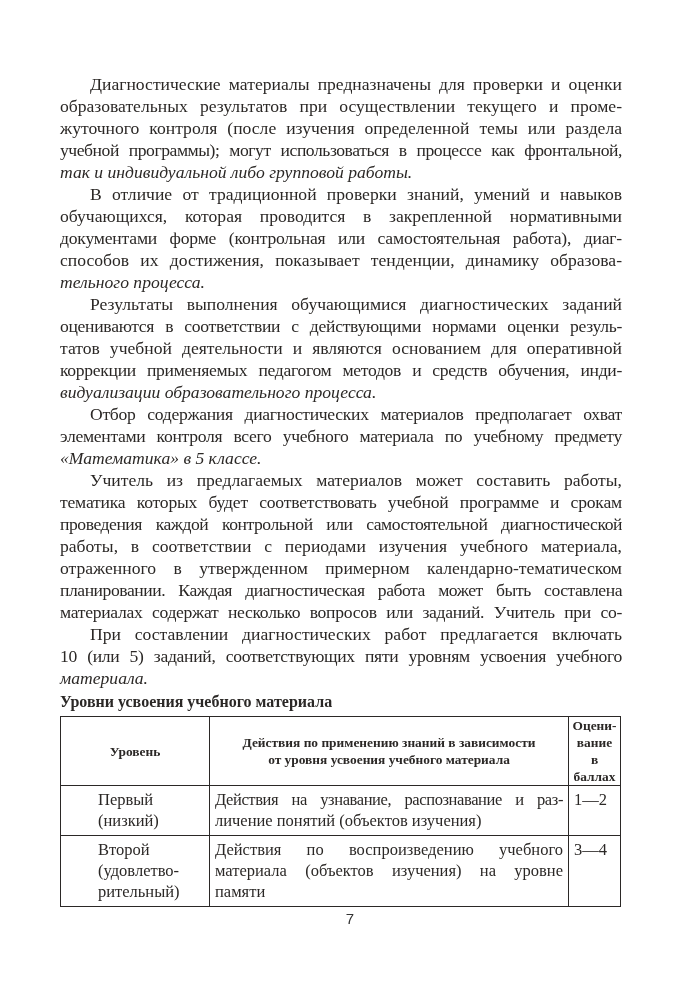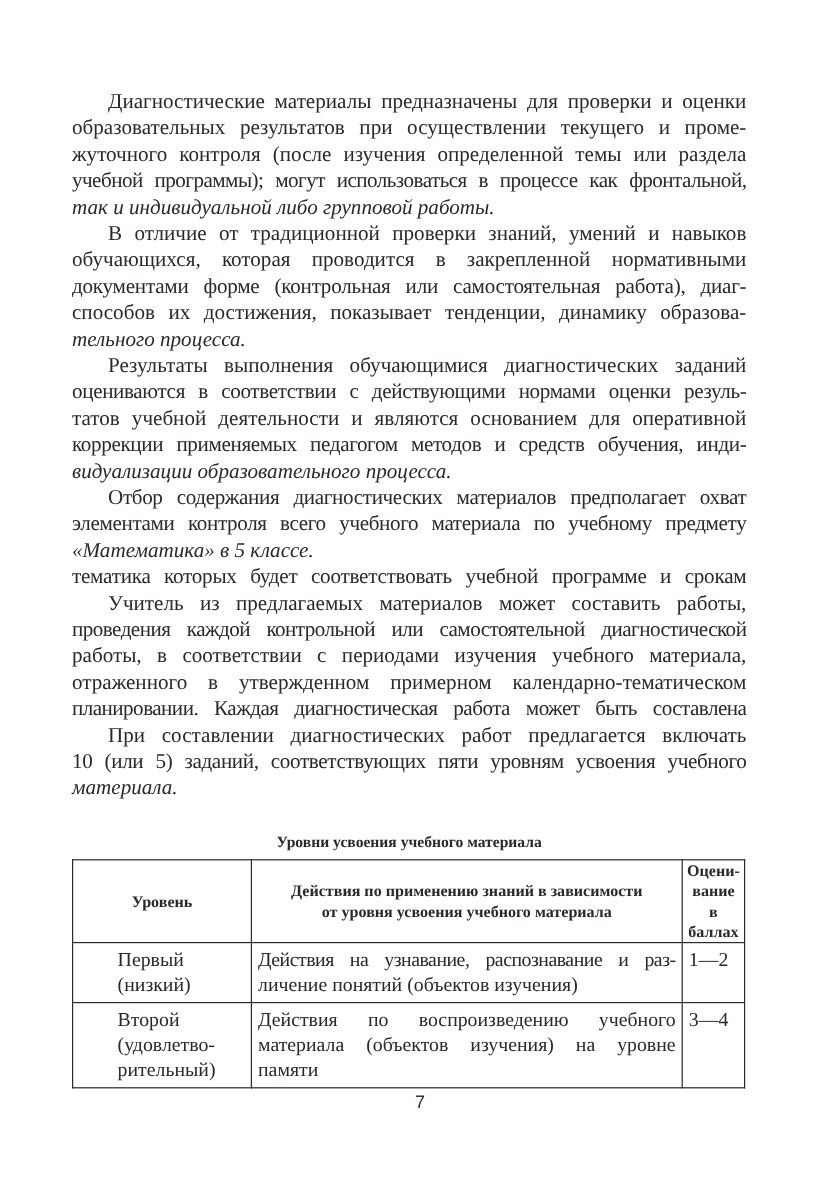--- a/index.html
+++ b/index.html
@@ -40,23 +40,22 @@
     }
     .body-text .line.last {
       text-align-last: left;
       font-style: italic;
     }
     .table-title {
       position: absolute;
       left: 60px;
       top: 692px;
       width: 562px;
-      text-align: center;
       font-weight: bold;
-      font-size: 13px;
+      font-size: 16px;
       line-height: 20px;
     }
     table.levels {
       position: absolute;
       left: 60px;
       top: 716px;
       width: 561px;
       border-collapse: collapse;
       font-size: 16.5px;
       line-height: 21px;
@@ -123,26 +122,27 @@
       <span class="line" style="text-indent:0">татов учебной деятельности и являются основанием для оперативной</span>
       <span class="line" style="text-indent:0;letter-spacing:-0.3px">коррекции применяемых педагогом методов и средств обучения, инди-</span>
       <span class="line last" style="text-indent:0">видуализации образовательного процесса.</span>
     </p>
     <p>
       <span class="line" style="letter-spacing:-0.3px">Отбор содержания диагностических материалов предполагает охват</span>
       <span class="line" style="text-indent:0;letter-spacing:-0.3px">элементами контроля всего учебного материала по учебному предмету</span>
       <span class="line last" style="text-indent:0">«Математика» в 5 классе.</span>
     </p>
     <p>
+      <span class="line">Учитель из предлагаемых материалов может составить работы,</span>
       <span class="line" style="text-indent:0;letter-spacing:-0.2px">тематика которых будет соответствовать учебной программе и срокам</span>
-      <span class="line">Учитель из предлагаемых материалов может составить работы,</span>
       <span class="line" style="text-indent:0;letter-spacing:-0.45px">проведения каждой контрольной или самостоятельной диагностической</span>
       <span class="line" style="text-indent:0">работы, в соответствии с периодами изучения учебного материала,</span>
       <span class="line" style="text-indent:0">отраженного в утвержденном примерном календарно-тематическом</span>
       <span class="line" style="text-indent:0;letter-spacing:-0.45px">планировании. Каждая диагностическая работа может быть составлена</span>
+      <span class="line" style="text-indent:0;letter-spacing:-0.3px">материалах содержат несколько вопросов или заданий. Учитель при со-</span>
     </p>
     <p>
       <span class="line">При составлении диагностических работ предлагается включать</span>
       <span class="line" style="text-indent:0;letter-spacing:-0.3px">10 (или 5) заданий, соответствующих пяти уровням усвоения учебного</span>
       <span class="line last" style="text-indent:0">материала.</span>
     </p>
   </div>
 </div>
 
 <div class="table-title">Уровни усвоения учебного материала</div>

